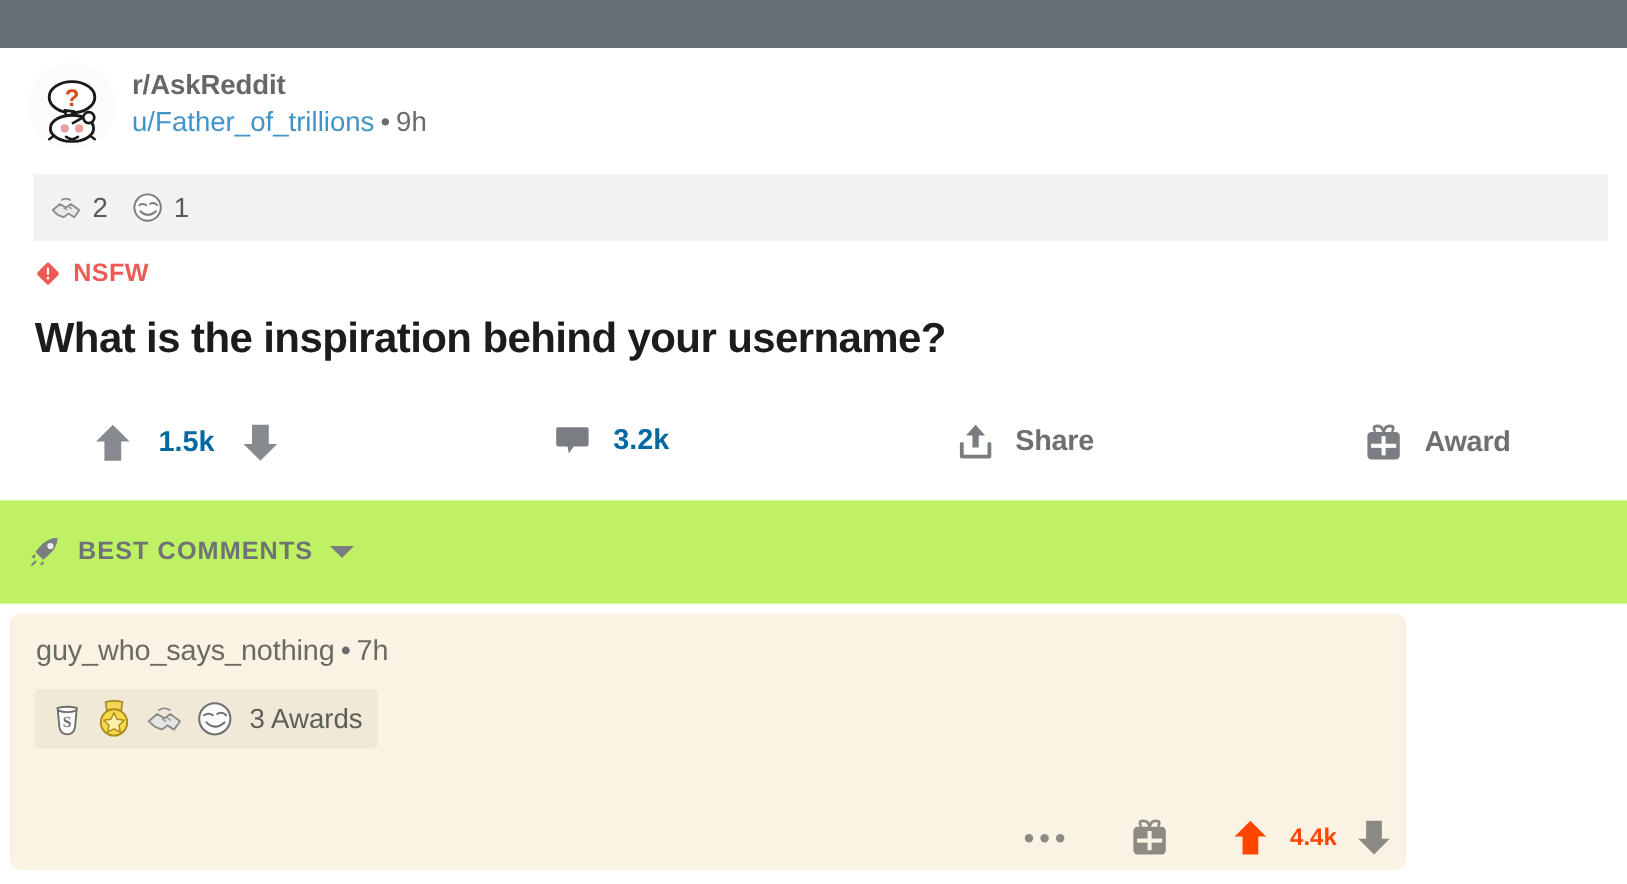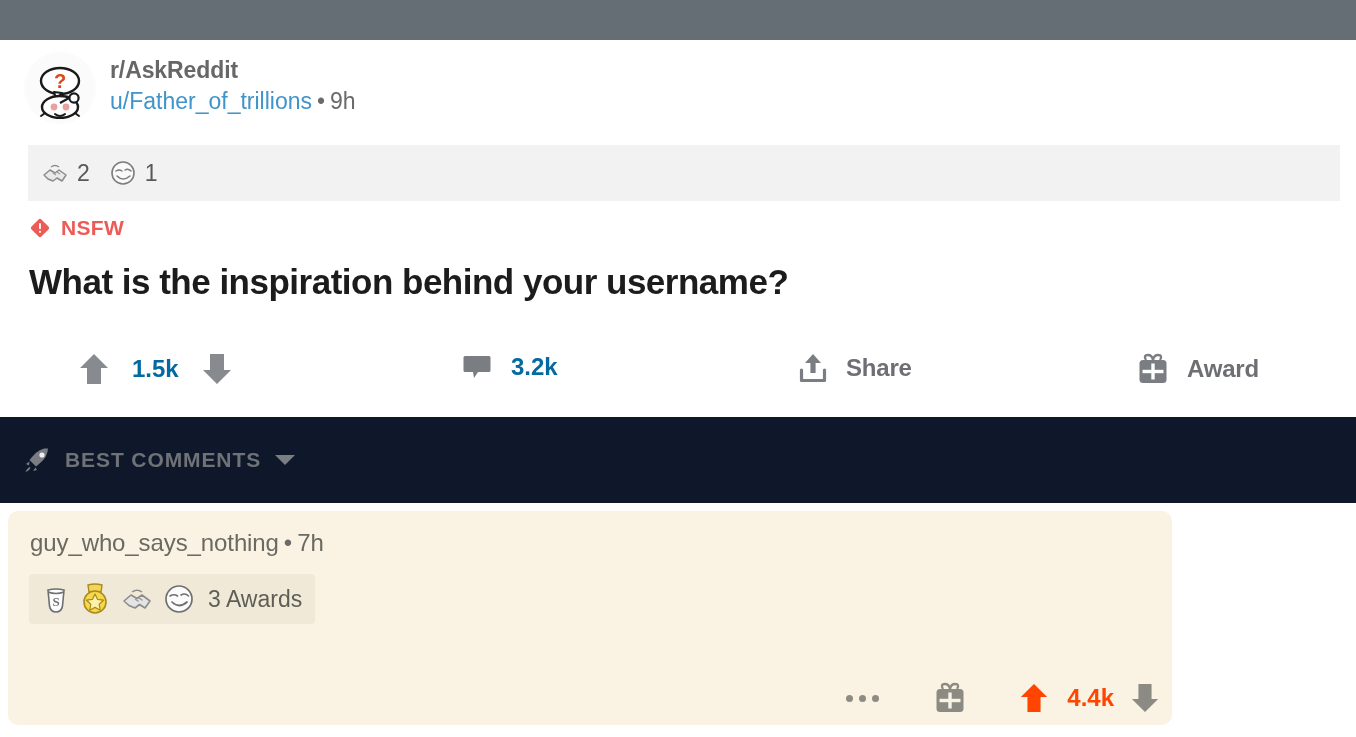--- a/index.html
+++ b/index.html
@@ -87,21 +87,21 @@
   .vote-group { left: 78px; top: 0; gap: 0; }
   .vote-group .act-count { margin: 0 22px 0 22px; }
   .comments-group { left: 462px; top: 0; gap: 19px; justify-content: center; }
   .share-group { left: 798px; top: 0; gap: 18px; }
   .award-group { left: 1136px; top: 0; gap: 17px; }
 
   
   .sortbar {
     position: absolute; top: 417px; left: 0;
     width: 1356px; height: 86px;
-    background: #0f172a;
+    background: #bef264;
     display: flex; align-items: center;
     padding-left: 22px; gap: 13px;
   }
   .sort-label {
     font-size: 21px; font-weight: 700; color: #6f7276;
     letter-spacing: 0.9px;
   }
 
   
   .comment-card {
@@ -134,21 +134,21 @@
     display:flex; gap: 6px; align-items:center;
     margin-right: 54px;
   }
   .dots i { width:7px; height:7px; border-radius:50%; background:#8c8c84; display:block; }
   .ca-gift { margin-right: 52px; }
   .reply-label {
     font-size: 24px; font-weight:700; color:#6d6f72;
     letter-spacing:-0.2px; margin-left: 14px; margin-right: 44px;
   }
   .cvote-count {
-    font-size: 24px; font-weight: 700; color: #ff4500;
+    font-size: 20px; font-weight: 700; color: #ff4500;
     margin: 0 16px 0 18px;
   }
 
   
   .awglyph {
     position: relative; display:inline-block;
     width: 30px; height: 30px; flex: 0 0 auto;
   }
   .aw-lg { width: 34px; height: 34px; }
   svg { display:block; }

